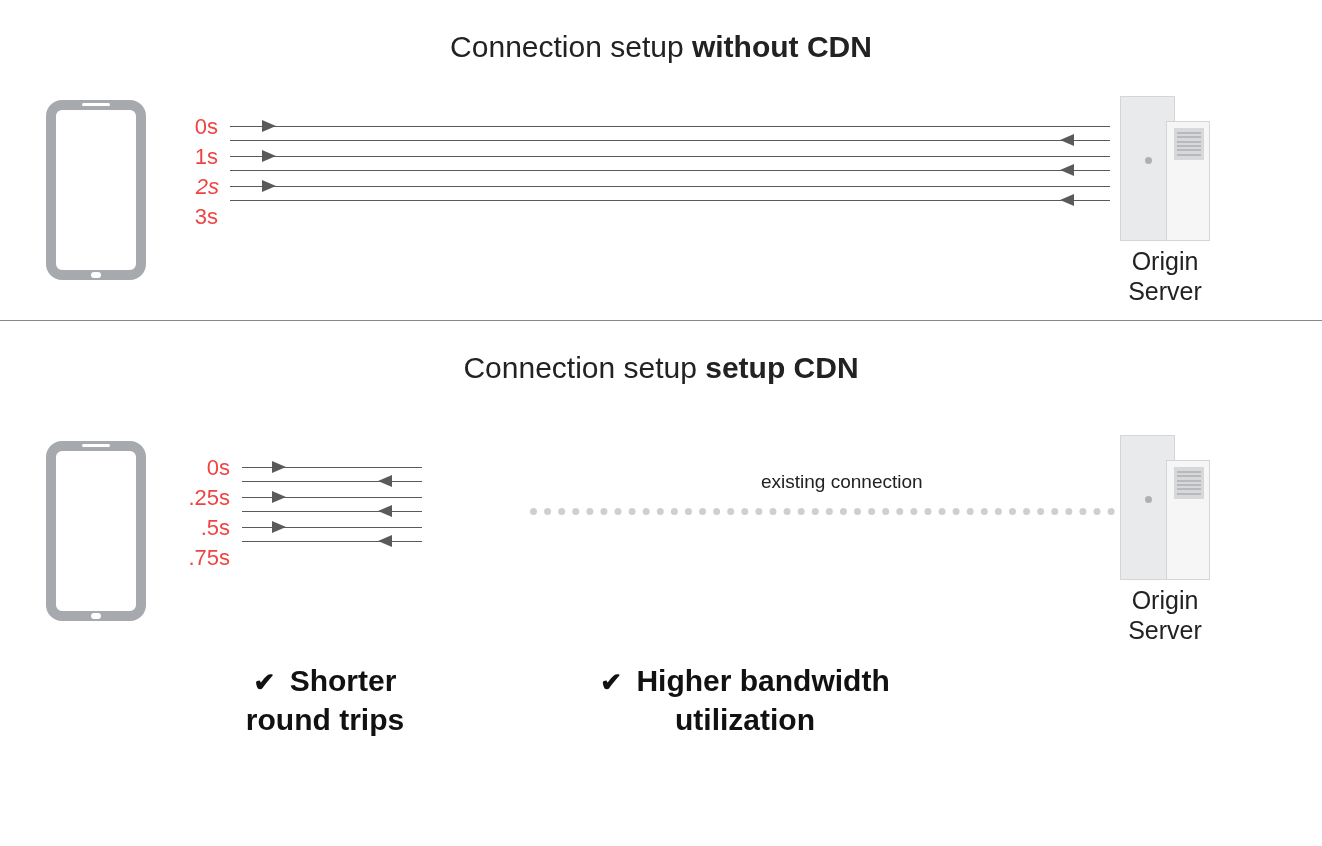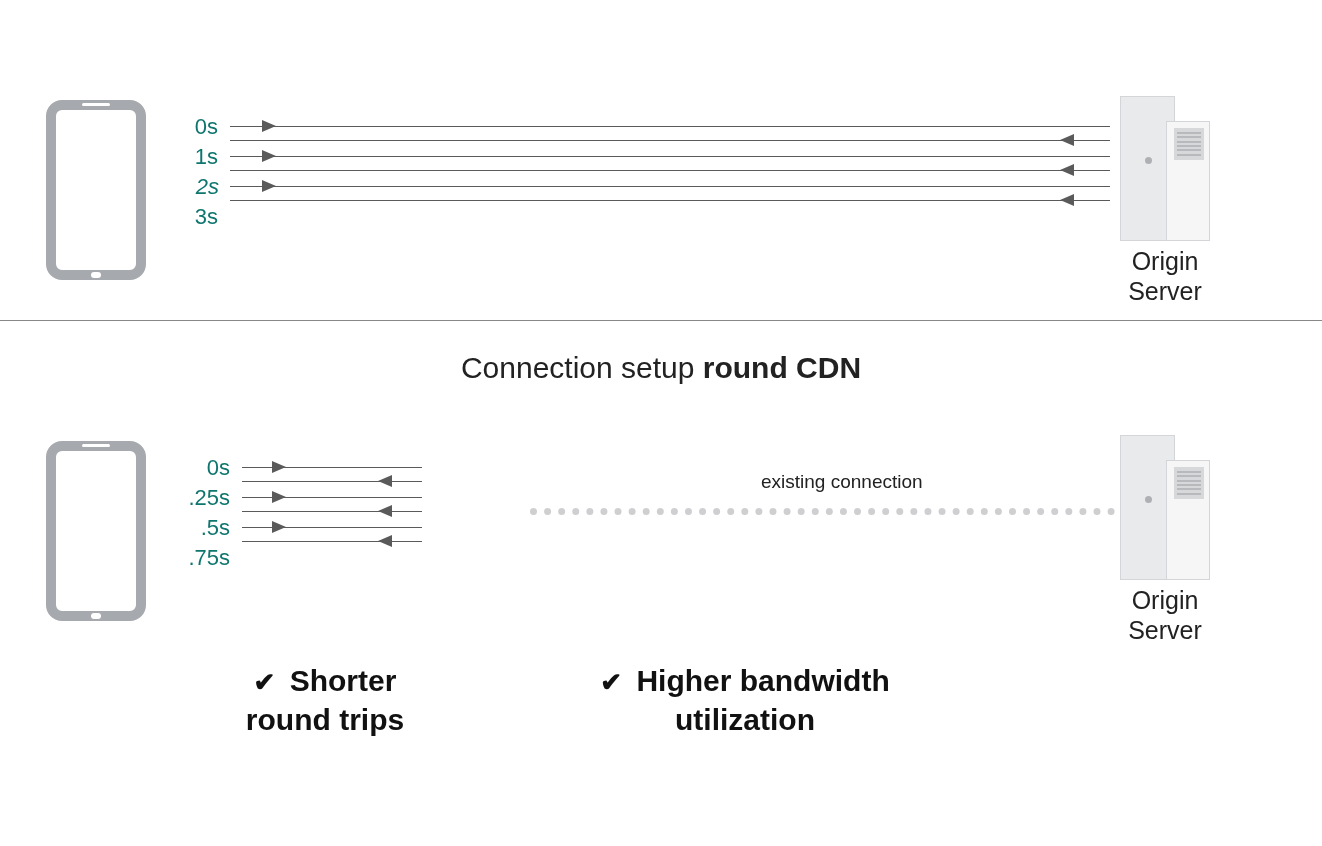--- a/index.html
+++ b/index.html
@@ -124,21 +124,21 @@
   }
   .server.cdn .server-label {
     top: 150px;
     font-size: 21px;
   }
 
   
   .time-label {
     position: absolute;
     font-size: 22px;
-    color: #0f766e;
+    color: #ef4444;
     text-align: right;
     width: 60px;
   }
 
   
   .arrow-line {
     position: absolute;
     height: 1px;
     background: #5a5a5a;
   }
@@ -180,20 +180,23 @@
     color: #111;
     text-align: center;
     line-height: 1.3;
   }
   .check { font-family: "Segoe UI Symbol", Arial; font-size: 26px; margin-right: 6px; }
 </style>
 </head>
 <body>
 
 <div class="panel panel-top">
+  <div class="title">
+    <span>Connection setup </span><span class="bold">without CDN</span>
+  </div>
 
   <div class="phone" style="left:46px; top:100px;"></div>
 
   <div class="time-label" style="left:158px; top:114px;">0s</div>
   <div class="time-label" style="left:158px; top:144px;">1s</div>
   <div class="time-label" style="left:159px; top:174px;font-style:italic;">2s</div>
   <div class="time-label" style="left:158px; top:204px;">3s</div>
 
   <div class="arrow-line" style="left:230px; top:126px; width:880px;"></div>
   <div class="arrow-head-r" style="left:262px; top:120px;"></div>
@@ -229,21 +232,21 @@
       <span>Origin</span><br>
       <span>Server</span>
     </div>
   </div>
 </div>
 
 <hr class="divider">
 
 <div class="panel panel-bottom">
   <div class="title">
-    <span>Connection setup </span><span class="bold">round CDN</span>
+    <span>Connection setup </span><span class="bold">setup CDN</span>
   </div>
 
   <div class="phone" style="left:46px; top:120px;"></div>
 
   <div class="time-label" style="left:170px; top:134px;">0s</div>
   <div class="time-label" style="left:170px; top:164px;">.25s</div>
   <div class="time-label" style="left:170px; top:194px;">.5s</div>
   <div class="time-label" style="left:170px; top:224px;">.75s</div>
 
   <div class="arrow-line" style="left:242px; top:146px; width:180px;"></div>

